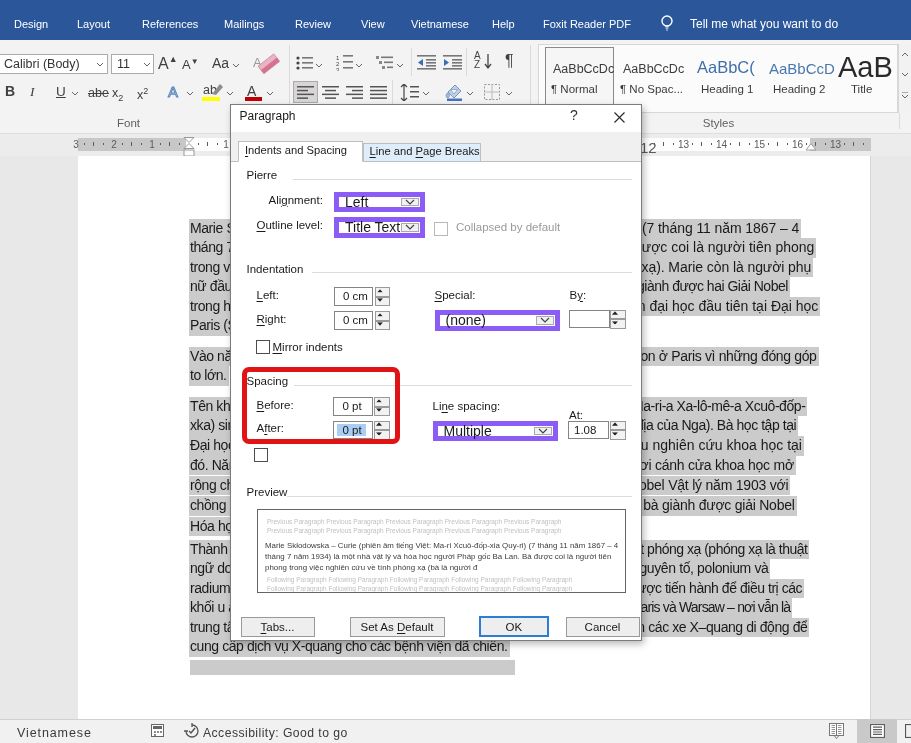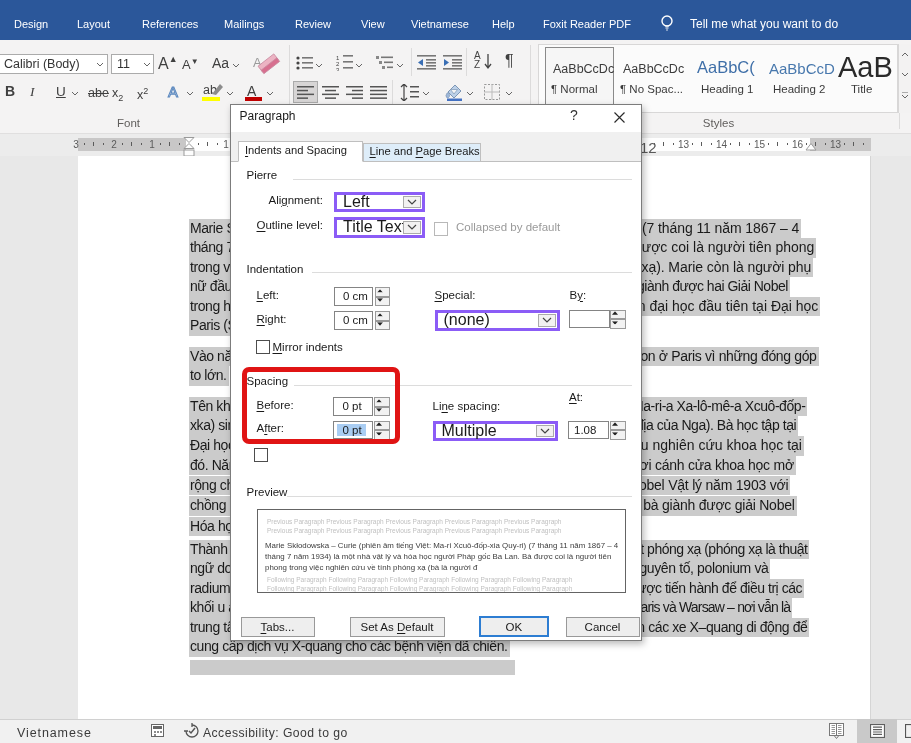--- a/index.html
+++ b/index.html
@@ -5,21 +5,21 @@
 * { margin:0; padding:0; box-sizing:border-box; }
 html,body { width:911px; height:743px; overflow:hidden; }
 body { font-family:"Liberation Sans", sans-serif; position:relative; background:#e8e8e8; }
 .abs { position:absolute; }
 .tabtxt { position:absolute; top:18px; color:#fff; font-size:11px; white-space:nowrap; }
 .doclin { position:absolute; left:190px; font-size:14px; line-height:19.5px; height:19.5px; white-space:nowrap; color:#1a1a1a; letter-spacing:-0.42px; }
 .doclin { background:transparent; }
 .doclin span { background:#cbcbcb; display:inline-block; height:19.5px; padding:0 2px 0 1px; margin-left:-1px; }
 .dlbl { position:absolute; font-size:11.5px; color:#1a1a1a; white-space:nowrap; line-height:11px; }
 .grpline { position:absolute; height:1px; background:#dcdcdc; }
-.combo { position:absolute; background:#fff; border:3px solid #8b5cf6; font-size:16px; color:#1a1a1a; }
+.combo { position:absolute; background:#fff; border:5px solid #8b5cf6; font-size:14px; color:#1a1a1a; }
 .combo .txt { position:absolute; left:6px; top:50%; transform:translateY(-50%); white-space:nowrap; }
 .combo .chev { position:absolute; right:1px; top:1px; bottom:1px; width:18px; background:#f2f1f1; border:1px solid #aaa; }
 .chev svg, .sbtn svg { position:absolute; left:50%; top:50%; transform:translate(-50%,-50%); }
 .spinfield { position:absolute; background:#fff; border:1px solid #848484; font-size:11.5px; color:#1a1a1a; }
 .sbtn { position:absolute; background:#f2f2f2; border:1px solid #9a9a9a; }
 .cb { position:absolute; width:14px; height:14px; background:#fff; border:1px solid #4d4d4d; }
 .btn { position:absolute; background:#eeeeee; border:1px solid #999; font-size:11.5px; color:#1a1a1a; text-align:center; }
 .ritm { position:absolute; white-space:nowrap; color:#3b3b3b; }
 u { text-decoration-thickness:1px; text-underline-offset:2px; }
 </style>
@@ -529,21 +529,21 @@
     </div>
     <div class="dlbl" style="left:202px;top:296.5px;">Li<u>n</u>e spacing:</div>
     <div class="combo" style="left:202px;top:316px;width:125px;height:20.5px;">
       <span class="txt">Multiple</span>
       <span class="chev">
         <svg width="10" height="6">
           <path d="M1 1 L5 5 L9 1" stroke="#444" fill="none" stroke-width="1.2"></path>
         </svg>
       </span>
     </div>
-    <div class="dlbl" style="left:338.5px;top:287px;"><u>A</u>t:</div>
+    <div class="dlbl" style="left:338.5px;top:305px;"><u>A</u>t:</div>
     <div class="spinfield" style="left:337.5px;top:316px;width:41px;height:18.5px;">
       <span style="position:absolute;left:5px;top:2px;">1.08</span>
     </div>
     <div class="sbtn" style="left:379.5px;top:316px;width:16px;height:9.5px;">
       <svg style="position:absolute;left:4px;top:2.5px;" width="6" height="3.5">
         <path d="M0 3.5 L3 0 L6 3.5 Z" fill="#222"></path>
       </svg>
     </div>
     <div class="sbtn" style="left:379.5px;top:325.5px;width:16px;height:9.5px;">
       <svg style="position:absolute;left:4px;top:2.5px;" width="6" height="3.5">

